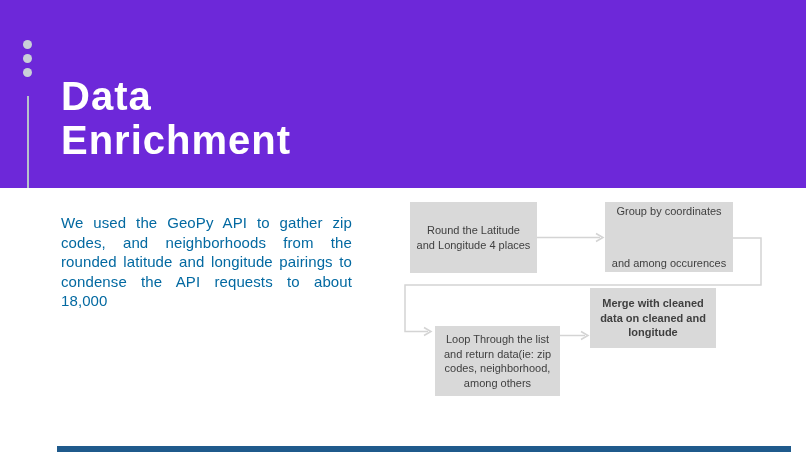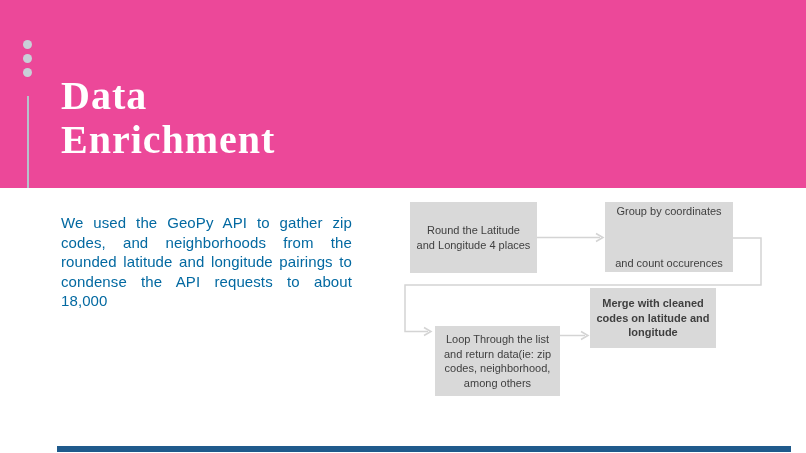--- a/index.html
+++ b/index.html
@@ -1,21 +1,21 @@
 <!DOCTYPE html>
 <html><head>
 <meta charset="utf-8">
 <style>
   html,body{margin:0;padding:0;background:#ffffff;}
   .slide{
     position:relative;width:806px;height:453px;overflow:hidden;background:#ffffff;
     font-family:"Liberation Sans",sans-serif;
   }
   
-  .header-band{position:absolute;left:0;top:0;width:806px;height:188px;background:#ec4899;font-family:Liberation Serif, serif;}
+  .header-band{position:absolute;left:0;top:0;width:806px;height:188px;background:#6d28d9;}
   .dots{position:absolute;left:23px;top:40px;width:10px;}
   .dot{width:9px;height:9px;border-radius:50%;background:#c9d0d8;margin-bottom:5px;}
   .vline{position:absolute;left:27px;top:96px;width:2px;height:92px;background:#b7c1cb;}
   .slide-title{
     position:absolute;left:61px;top:74px;color:#ffffff;
     font-size:40px;line-height:44px;font-weight:bold;letter-spacing:1px;
   }
   .slide-title div{white-space:nowrap;}
   
   .body-text{
@@ -71,31 +71,31 @@
     </g>
   </svg>
 
   <div class="flow-box" id="box1">
     <div>Round the Latitude</div>
     <div>and Longitude 4 places</div>
   </div>
 
   <div class="flow-box" id="box2">
     <div>Group  by coordinates</div>
-    <div>and count occurences</div>
+    <div>and among occurences</div>
   </div>
 
   <div class="flow-box" id="box3">
     <div>Loop Through the list</div>
     <div>and return data(ie: zip</div>
     <div>codes, neighborhood,</div>
     <div>among others</div>
   </div>
 
   <div class="flow-box" id="box4">
     <div>Merge with cleaned</div>
-    <div>codes on latitude and</div>
+    <div>data on cleaned and</div>
     <div>longitude</div>
   </div>
 
   <div class="footer-bar"></div>
 
 </div>
 
 </body></html>

